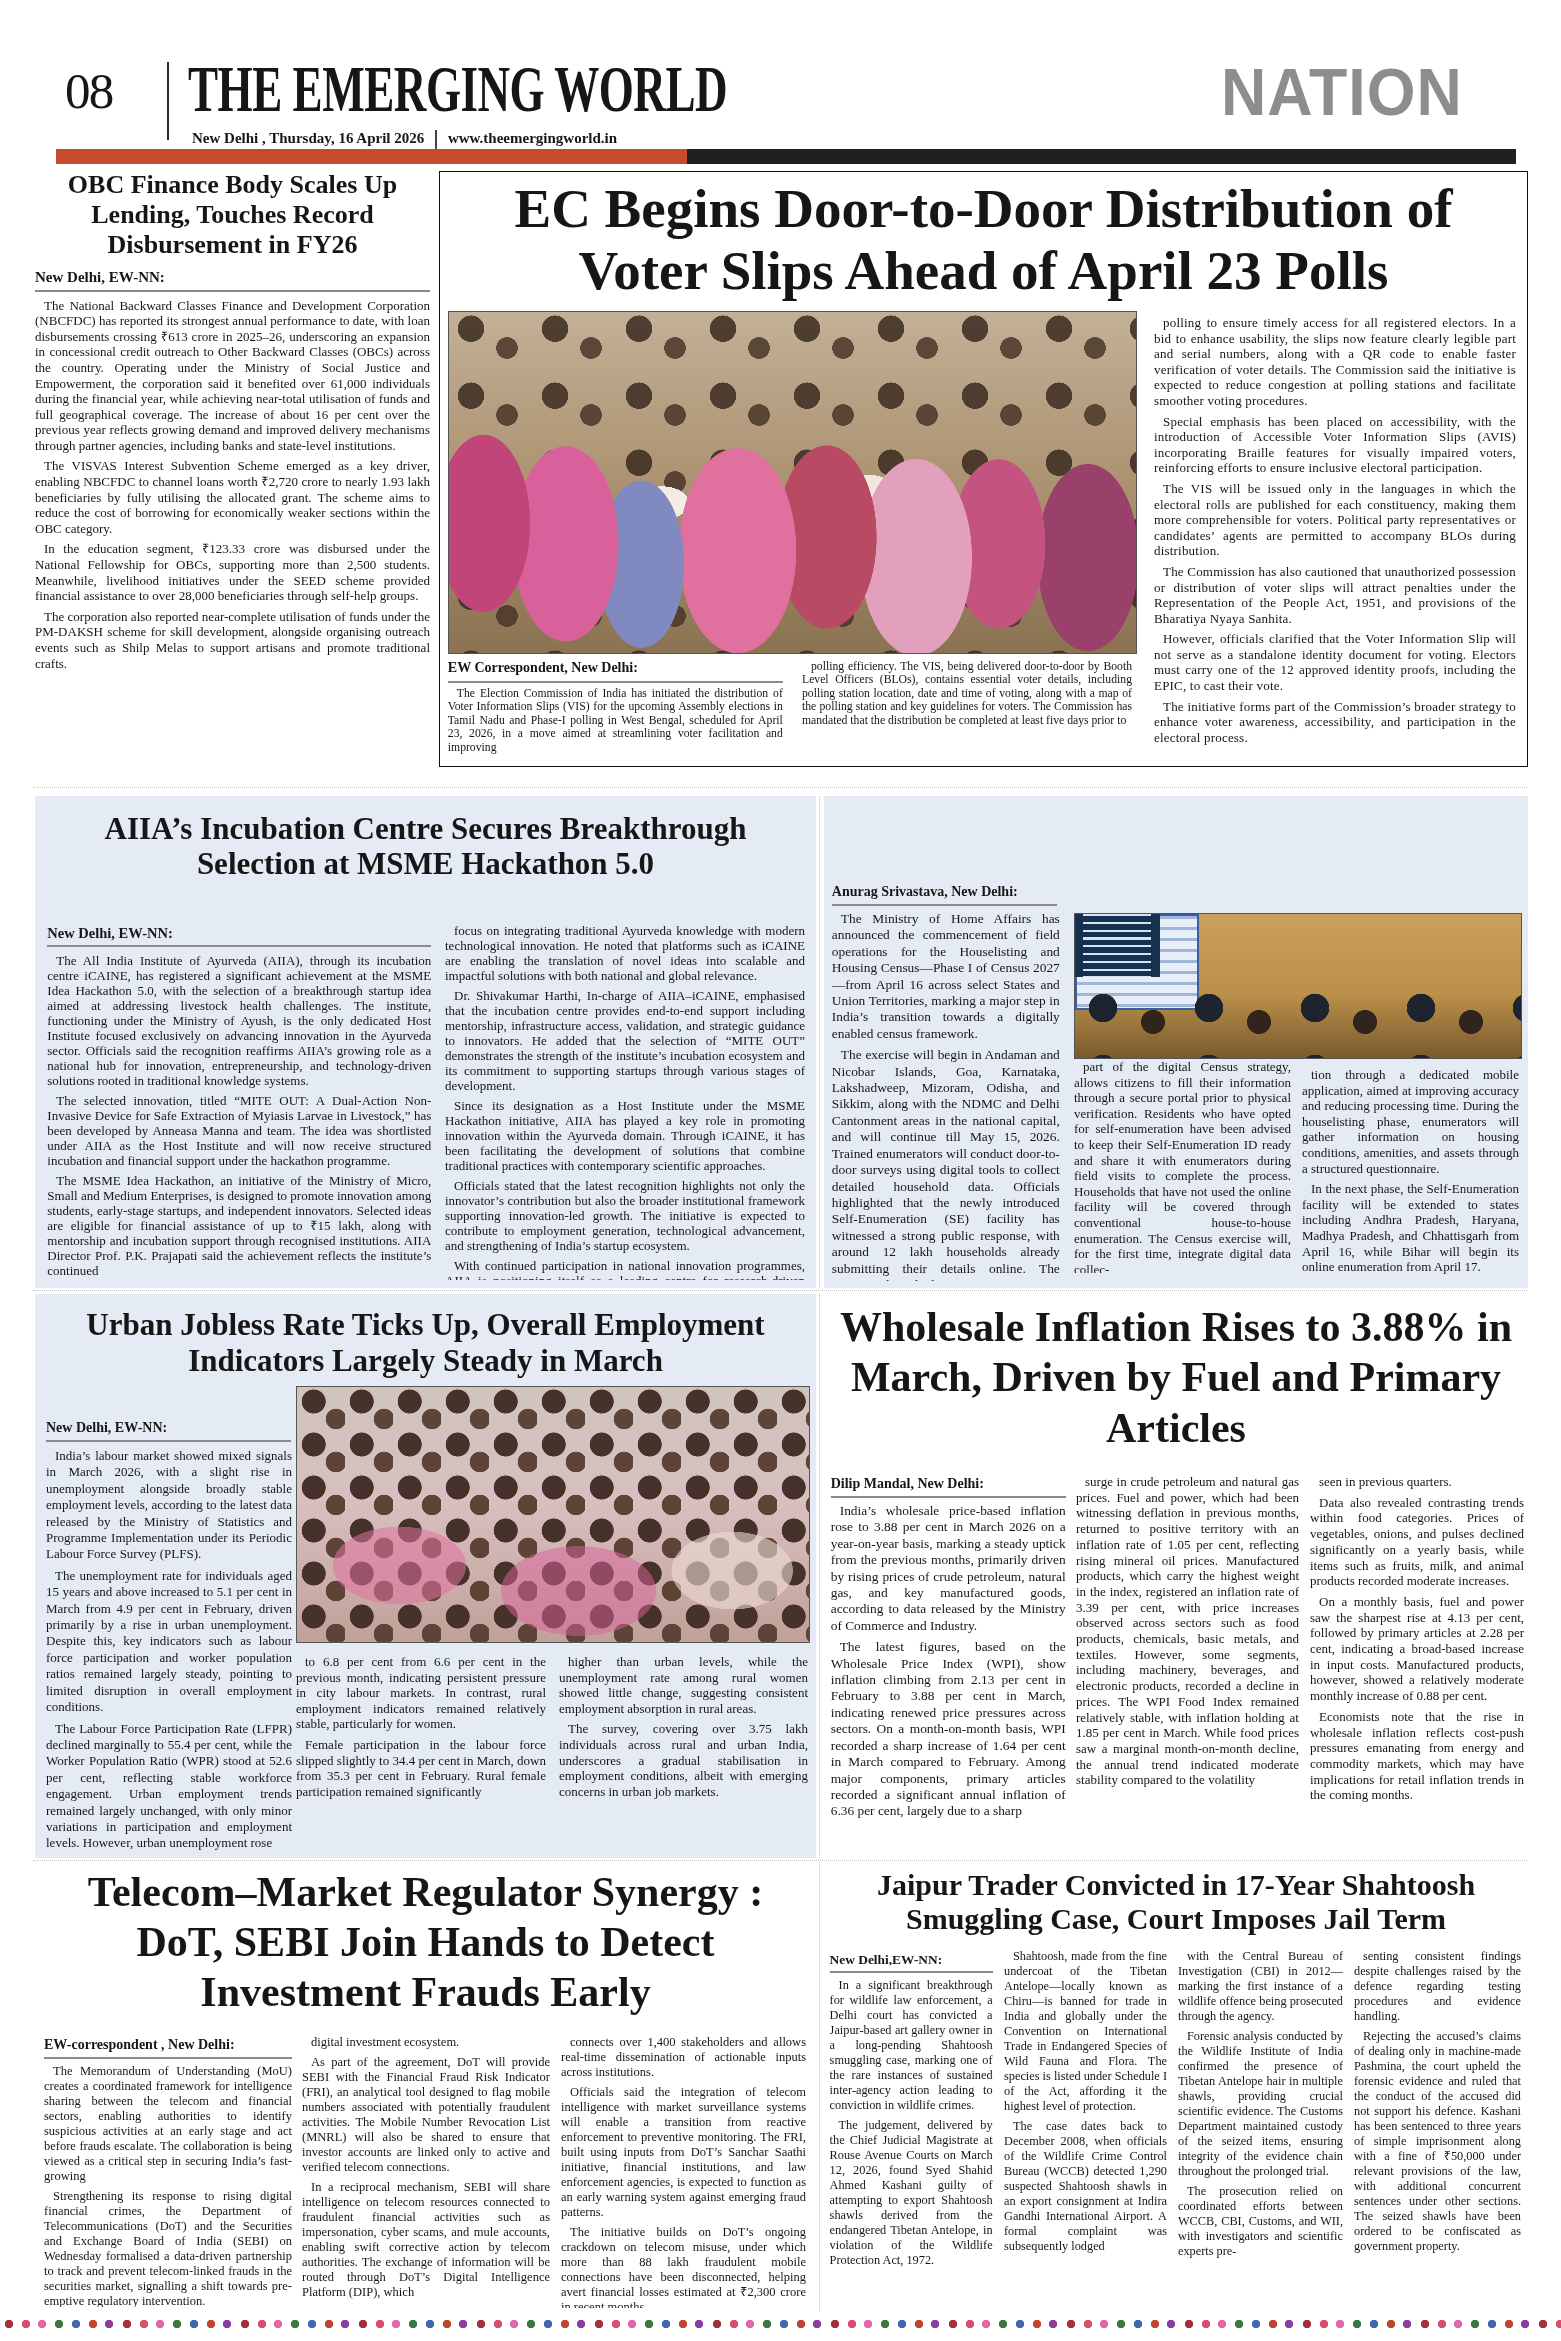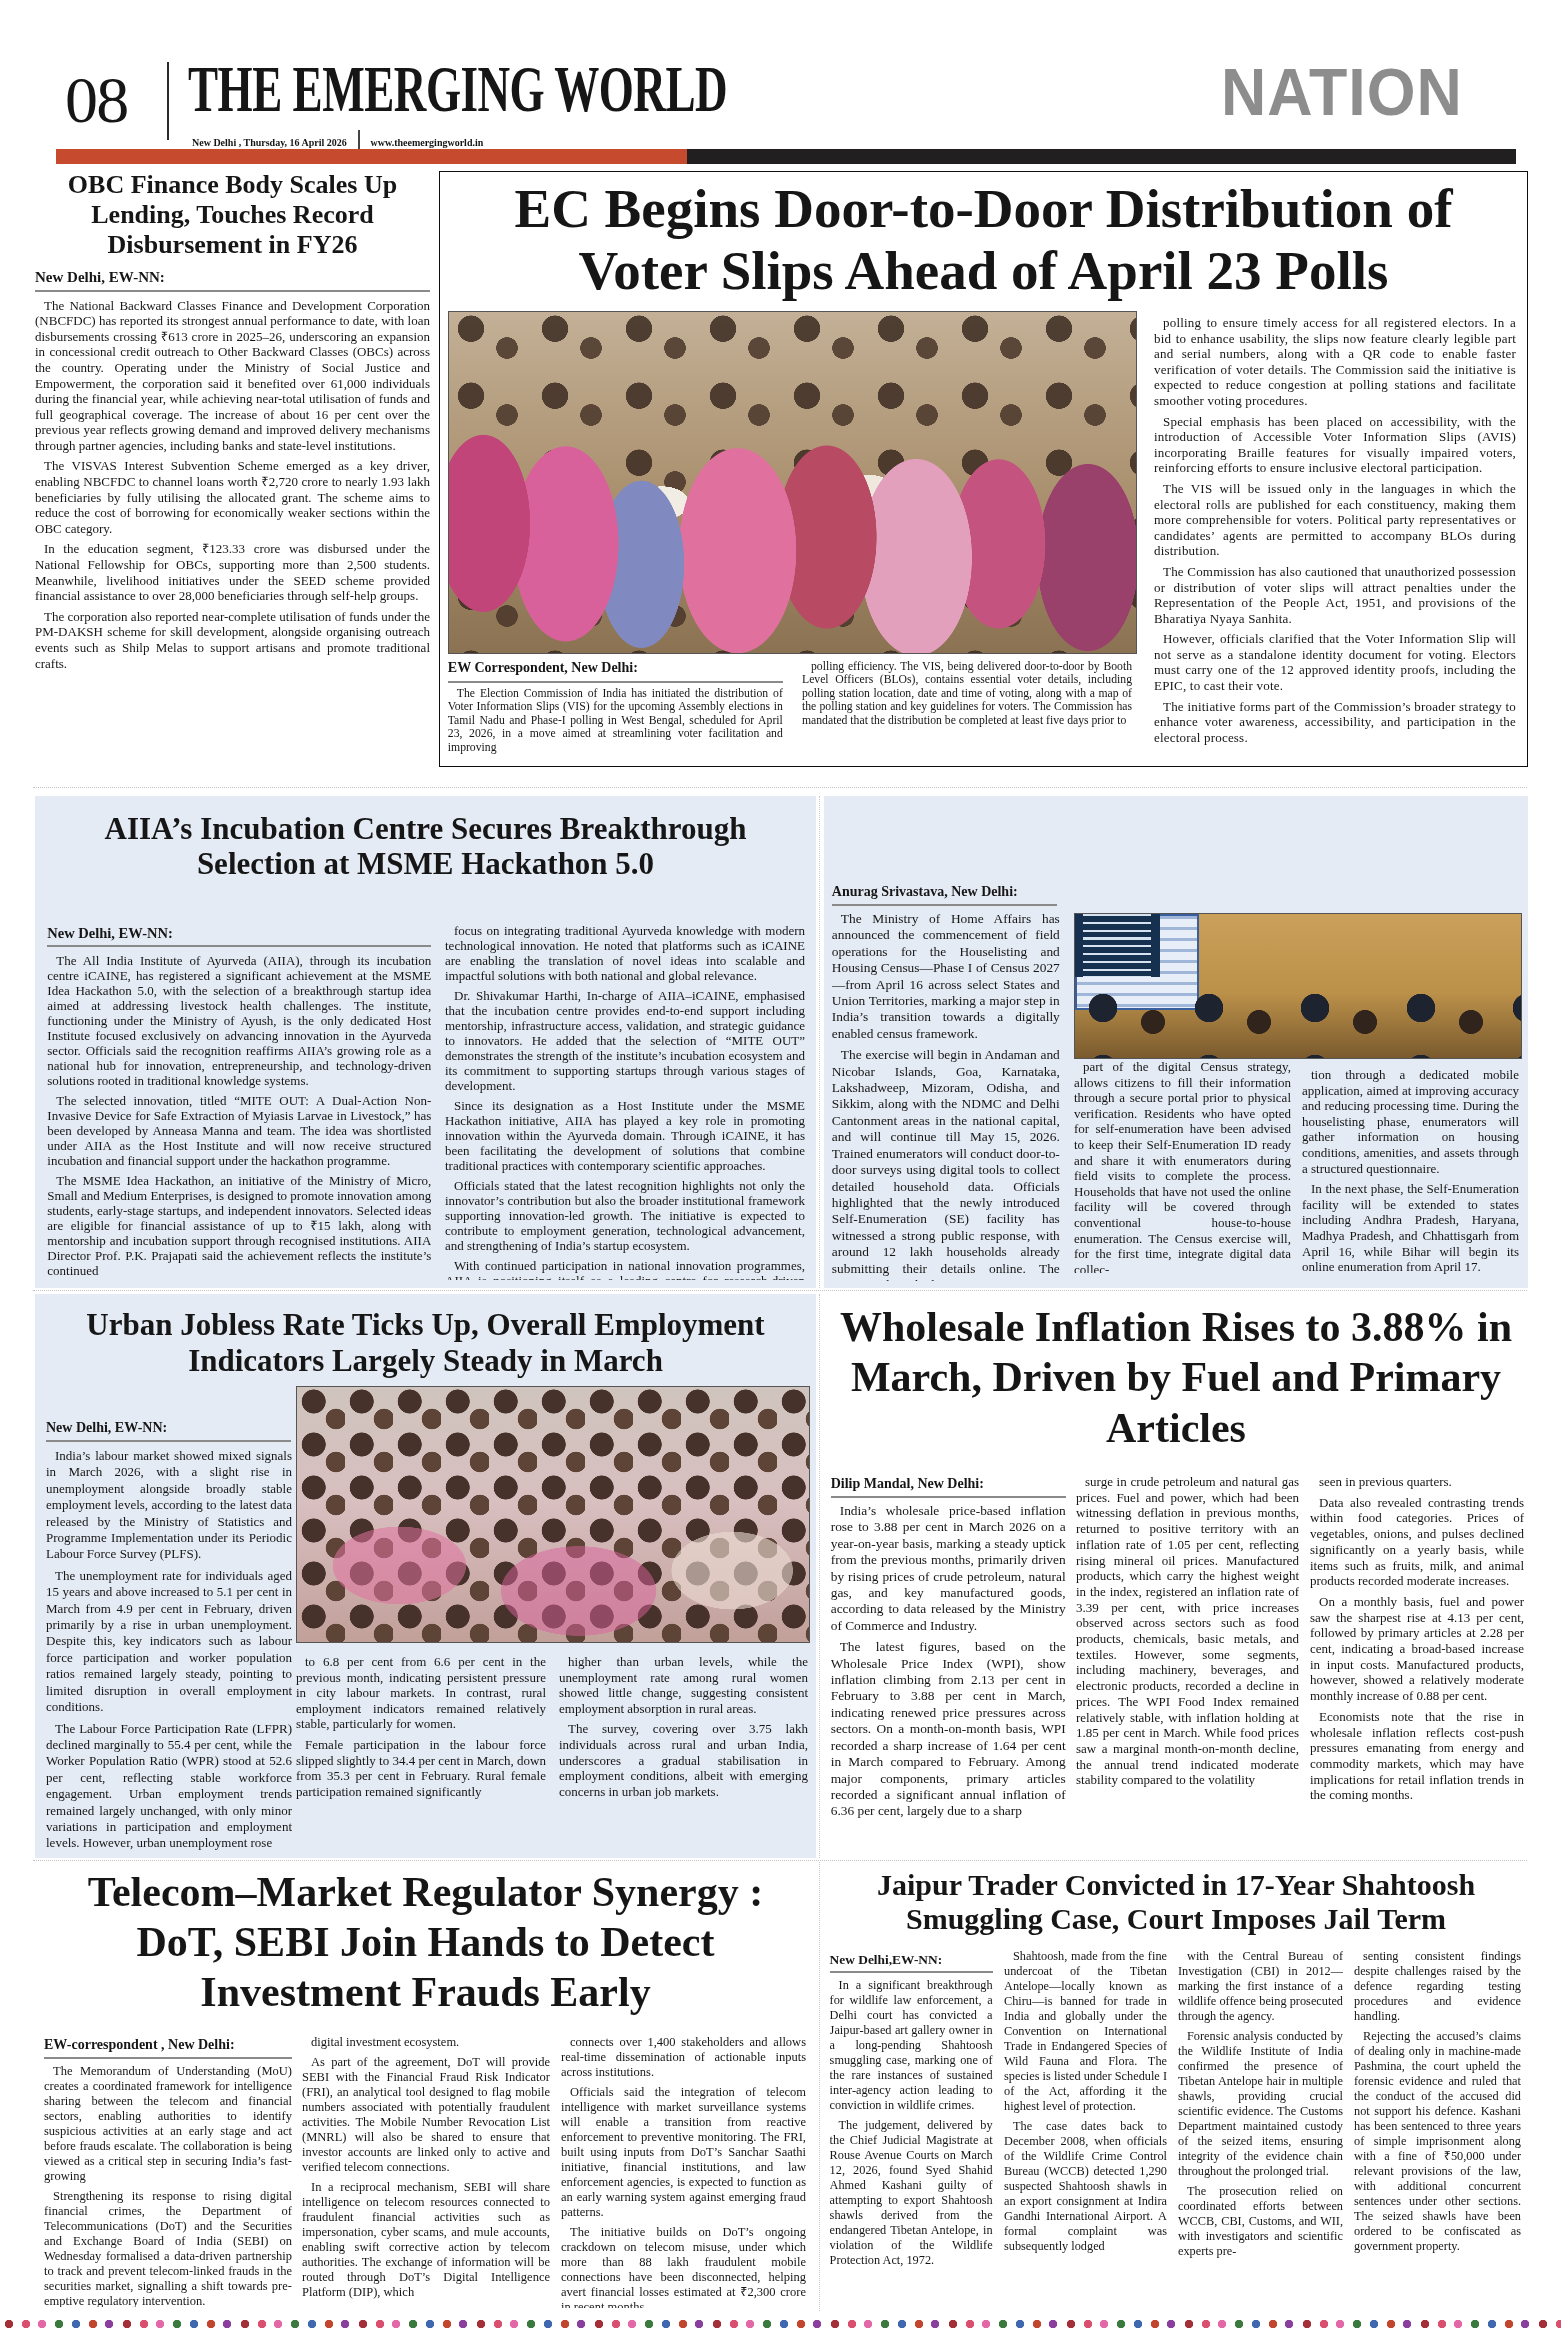--- a/index.html
+++ b/index.html
@@ -1,25 +1,25 @@
 <!DOCTYPE html>
 <html style="font-size:9px"><head>
 <meta charset="utf-8">
 <style>
   html,body{margin:0;padding:0;background:#e9e9e9;}
   .page{position:relative;width:1561px;height:2342px;background:#ffffff;
         font-family:"Liberation Serif",serif;color:#161616;overflow:hidden;}
   .abs{position:absolute;}
   
-  .pgnum{left:65px;top:62px;font-size:66px;font-weight:500;letter-spacing:-1.7px;}
+  .pgnum{left:65px;top:62px;font-size:51px;font-weight:500;letter-spacing:-1.7px;}
   .hdr-vline{left:167px;top:62px;width:1.7px;height:78px;background:#2b2b2b;}
   .masthead{left:188px;top:51px;font-size:55px;font-weight:bold;white-space:nowrap;
             transform:scale(.82,1.2);transform-origin:left top;letter-spacing:-0.6px;}
-  .hdr-row{left:192px;top:130px;display:flex;align-items:center;gap:11px;
-           font-size:10px;font-weight:bold;}
+  .hdr-row{left:192px;top:130px;display:flex;align-items:flex-start;gap:11px;
+           font-size:15px;font-weight:bold;}
   .hdr-div{width:1.7px;height:24.5px;background:#444;}
   .section-label{left:1221px;top:54px;font-family:"Liberation Sans",sans-serif;
                  font-weight:bold;font-size:66px;color:#8d8d8d;letter-spacing:1.1px;
                  transform:scaleX(.95);transform-origin:left top;}
   .bar{top:149px;height:14.5px;}
   .bar-red{left:56px;width:631px;background:#c64a2e;}
   .bar-black{left:687px;width:829px;background:#221f20;}
   
   .hl{font-weight:bold;text-align:center;line-height:1.16;}
   .byline{font-weight:bold;}

